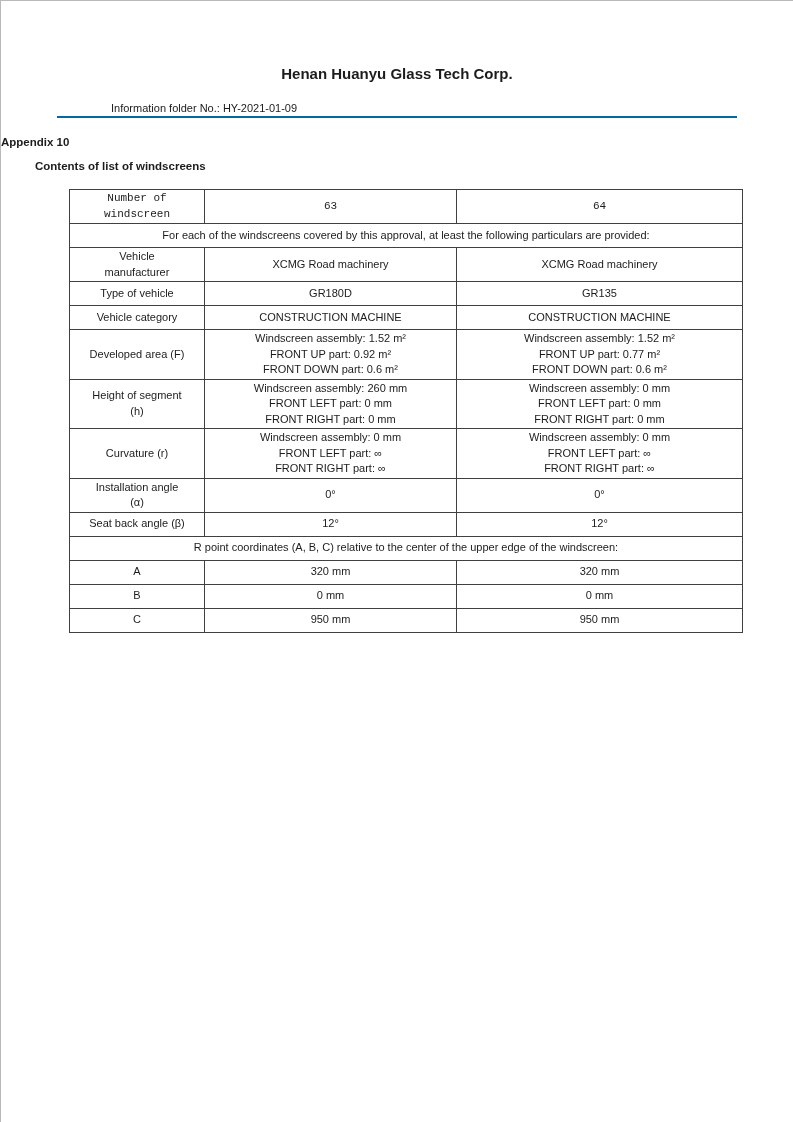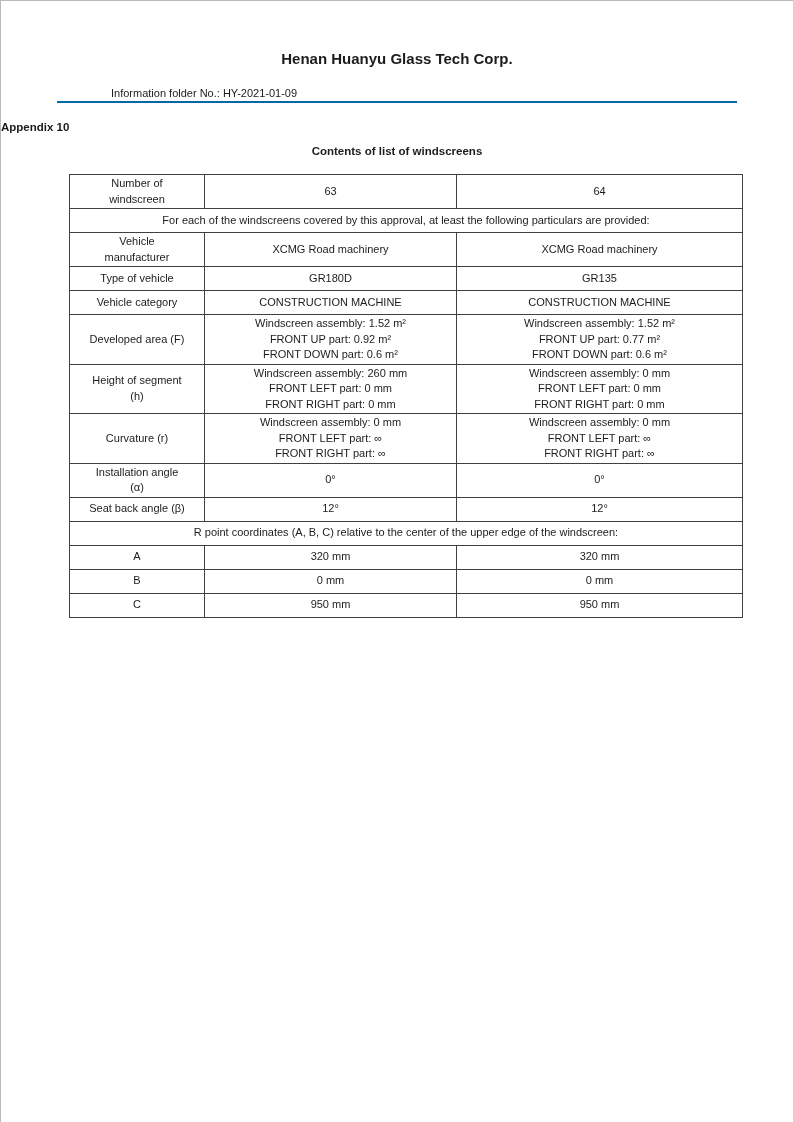--- a/index.html
+++ b/index.html
@@ -14,46 +14,46 @@
     width:793px; height:1122px;
     background:#ffffff;
     border-left:1px solid #b9b9b9;
     border-top:1px solid #b9b9b9;
   }
   .company-title {
     text-align:center;
     font-weight:bold;
     font-size:15px;
     line-height:18px;
-    padding-top:49px;
+    padding-top:64px;
   }
   .header-block {
     display:flex;
     justify-content:space-between;
     align-items:flex-start;
     margin:18px 56px 0 56px;
     font-size:11px;
     line-height:15px;
     border-bottom:2px solid #0369a1;
   }
   .header-left { margin-left:54px; white-space:nowrap; }
   .header-right { text-align:right; white-space:nowrap; }
   .appendix-title {
     text-align:left;
     font-weight:bold;
     font-size:11.5px;
     line-height:14px;
     margin-top:17px;
   }
   .doc-subtitle {
-    text-align:center;
     font-weight:bold;
     font-size:11.5px;
     line-height:14px;
     margin-top:10px;
+    padding-left:34px;
   }
   table.ws-table {
     border-collapse:collapse;
     table-layout:fixed;
     margin:16px 0 0 68px;
     width:673px;
     font-size:11px;
   }
   table.ws-table td {
     border:1px solid #404040;
@@ -61,21 +61,21 @@
     vertical-align:middle;
     line-height:15.5px;
     padding:1px 4px;
     overflow:hidden;
   }
   td.note-cell {
     text-align:left;
     padding-left:7px;
   }
   
-  tr.h30 { height:30px; }
+  tr.h30 { height:30px;font-family:Liberation Mono, monospace; }
   tr.h24 { height:24px; }
   tr.h32 { height:32px; }
   tr.h47 { height:47px; }
   tr.h49 { height:49px; }
   tr.h31 { height:31px; }
   .cell-line { display:block; }
 </style>
 </head>
 <body>
 

